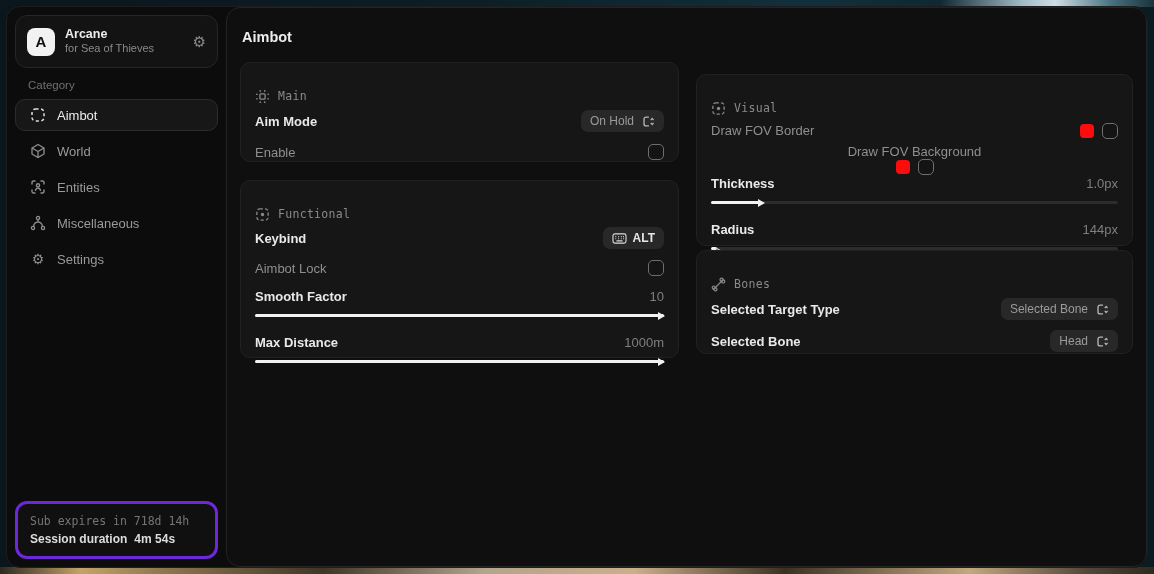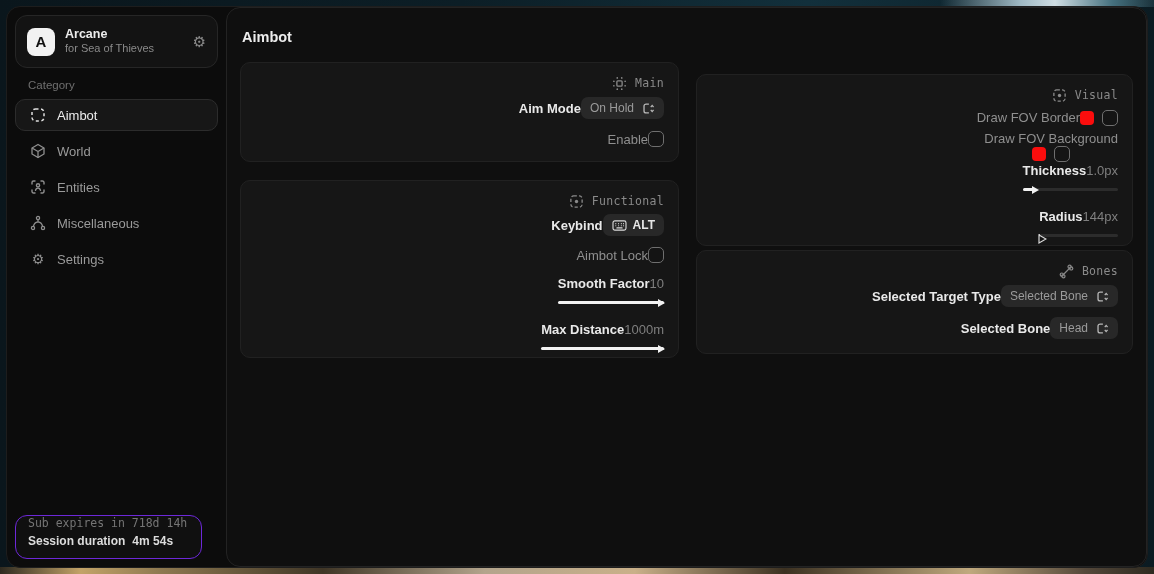--- a/index.html
+++ b/index.html
@@ -32,32 +32,32 @@
 
   .category-label{position:absolute;left:21px;top:72px;font-size:11.5px;color:#6f6f6f;}
 
   .nav{position:absolute;left:8px;top:92px;width:203px;display:flex;flex-direction:column;gap:4px;}
   .nav-item{height:32px;display:flex;align-items:center;gap:11px;padding:0 14px;box-sizing:border-box;
     border:1px solid transparent;border-radius:10px;color:#9a9a9a;font-size:13px;cursor:pointer;}
   .nav-item .nv-icon{width:16px;height:16px;display:flex;align-items:center;justify-content:center;color:#8f8f8f;flex:none;}
   .nav-item.active{background:#171717;border-color:#2c2c2c;color:#ececec;}
   .nav-item.active .nv-icon{color:#e0e0e0;}
 
-  .footer-card{position:absolute;left:8px;bottom:8px;width:187px;box-sizing:border-box;
-    border:1px solid #6d28d9;border-radius:12px;background:#101010;padding:0 12px 10px;}
+  .footer-card{position:absolute;left:8px;bottom:8px;width:203px;box-sizing:border-box;
+    border:3px solid #6d28d9;border-radius:12px;background:#101010;padding:10px 12px 10px;}
   .sub-expires{font-family:"DejaVu Sans Mono",monospace;font-size:11.5px;color:#757575;margin-bottom:4px;white-space:nowrap;}
   .session-line{display:flex;gap:7px;font-size:12px;font-weight:bold;color:#dcdcdc;}
 
   
   .main-panel{position:absolute;left:219px;top:0;right:0;bottom:0;
     background:#0f0f0f;border:1px solid #232323;border-radius:14px;box-sizing:border-box;}
   .page-title{position:absolute;left:15px;top:21px;font-size:14.5px;font-weight:bold;color:#ececec;}
 
   .card{position:absolute;background:#161616;border:1px solid #212121;border-radius:10px;
-    box-sizing:border-box;padding:11px 14px;display:flex;flex-direction:column;align-items:flex-end;}
+    box-sizing:border-box;padding:24px 14px;display:flex;flex-direction:column;}
   .card-main{left:13px;top:54px;width:439px;height:100px;}
   .card-functional{left:13px;top:172px;width:439px;height:178px;}
   .card-visual{left:469px;top:66px;width:437px;height:172px;}
   .card-bones{left:469px;top:242px;width:437px;height:104px;}
 
   .card-header{display:flex;align-items:center;gap:8px;height:18px;color:#8a8a8a;
     font-family:"DejaVu Sans Mono",monospace;font-size:11.5px;letter-spacing:.3px;flex:none;}
   .card-header .ch-icon{width:15px;height:15px;display:flex;align-items:center;justify-content:center;color:#8a8a8a;}
 
   .row{display:flex;align-items:center;justify-content:space-between;flex:none;}

